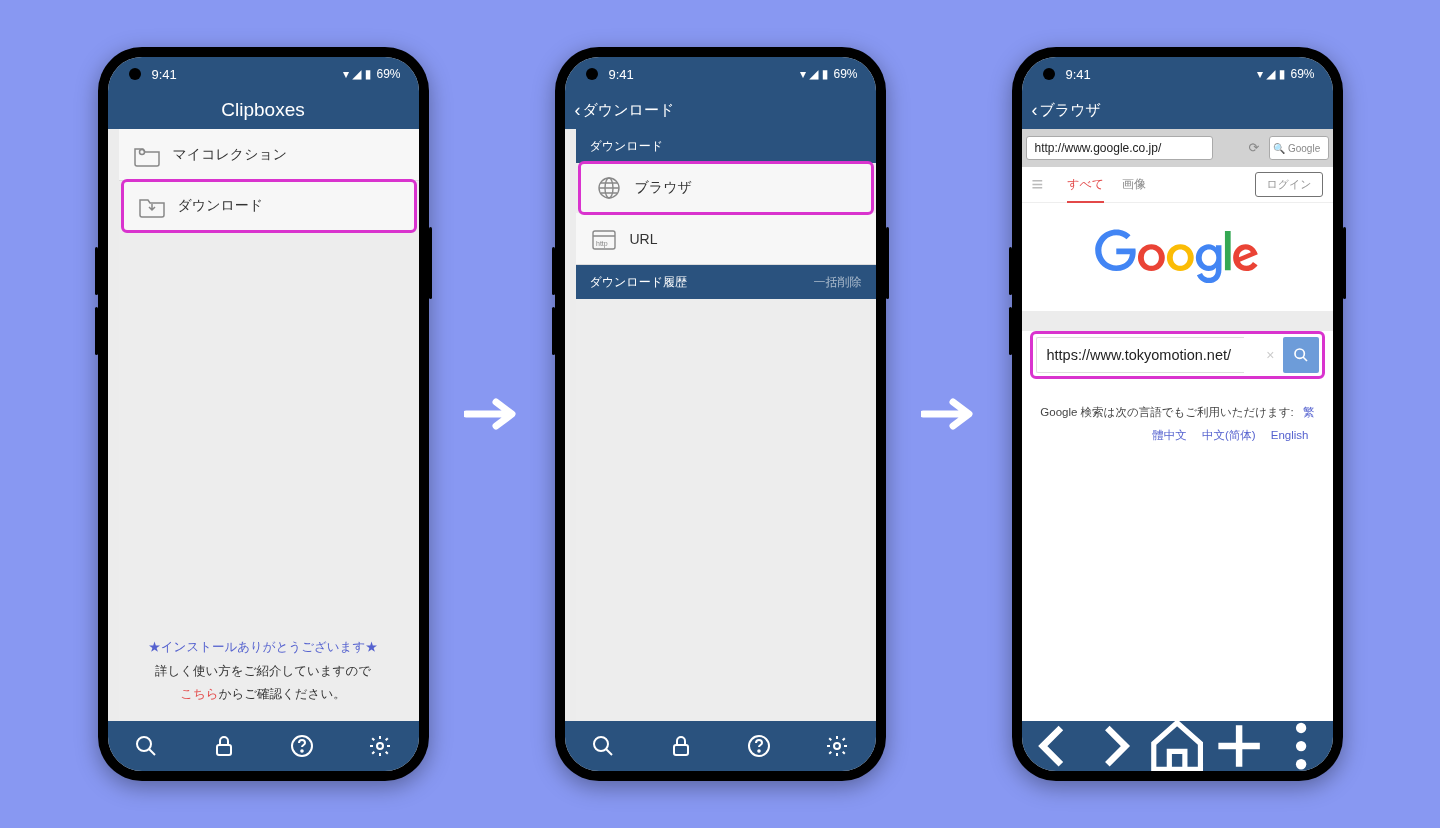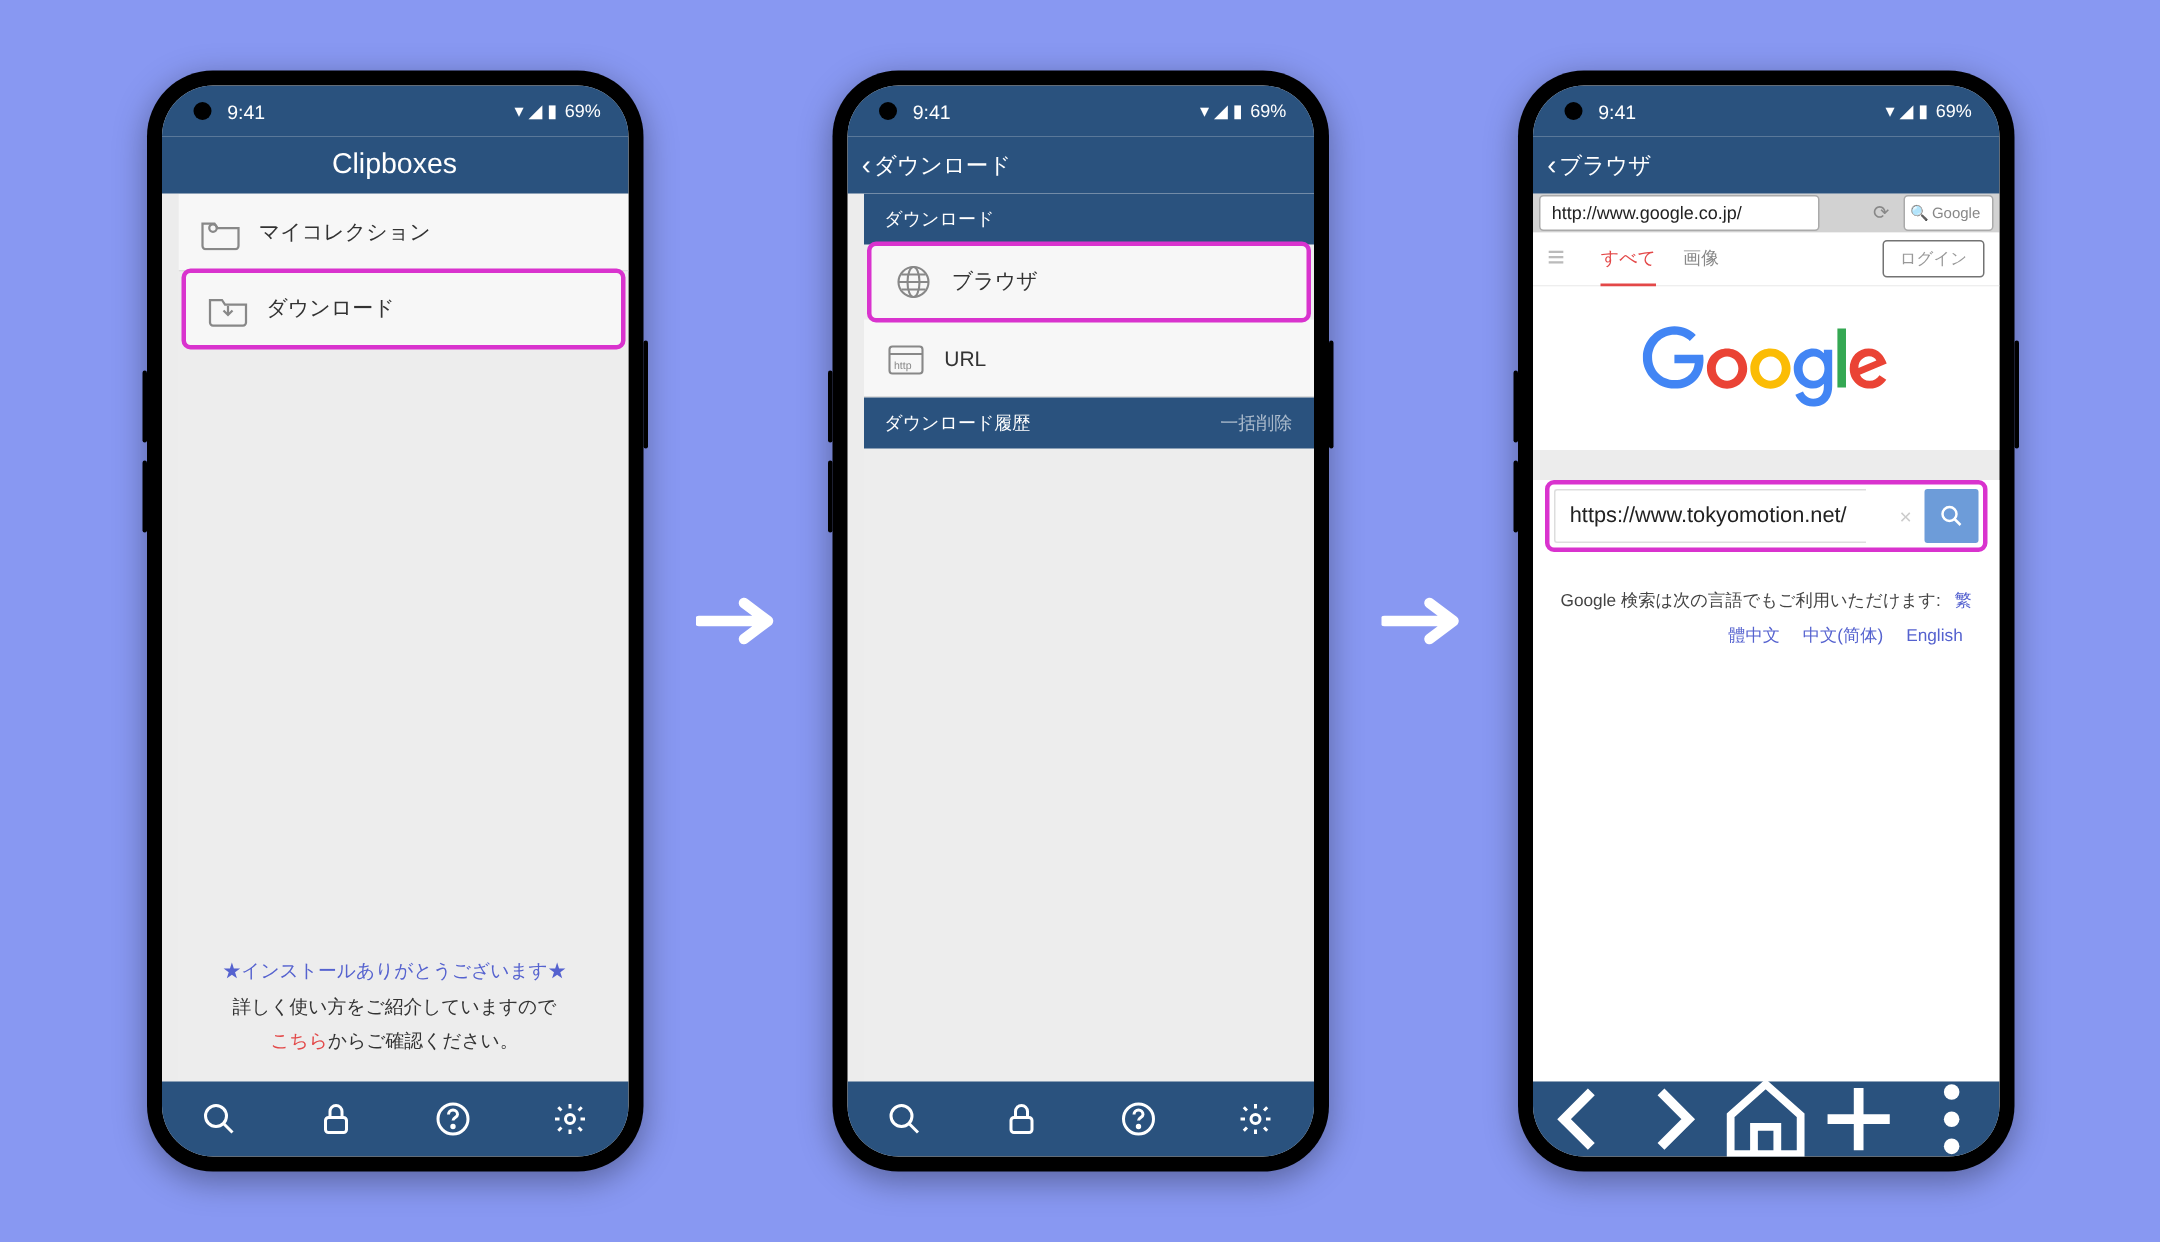--- a/index.html
+++ b/index.html
@@ -128,21 +128,21 @@
     text-align: center;
     font-size: 12.5px;
     line-height: 1.9;
     color: #333;
     padding: 0 12px;
   }
   .footer-text .thank-you { color: #5562cf; }
   .footer-text .link { color: #e34848; }
   
   .url-row {
-    height: 26px;
+    height: 38px;
     background: #d2d2d2;
     display: flex;
     align-items: center;
     padding: 3px 4px;
     gap: 4px;
     justify-content: space-between;
   }
   .url-input {
     flex: 1;
     background: #fff;

